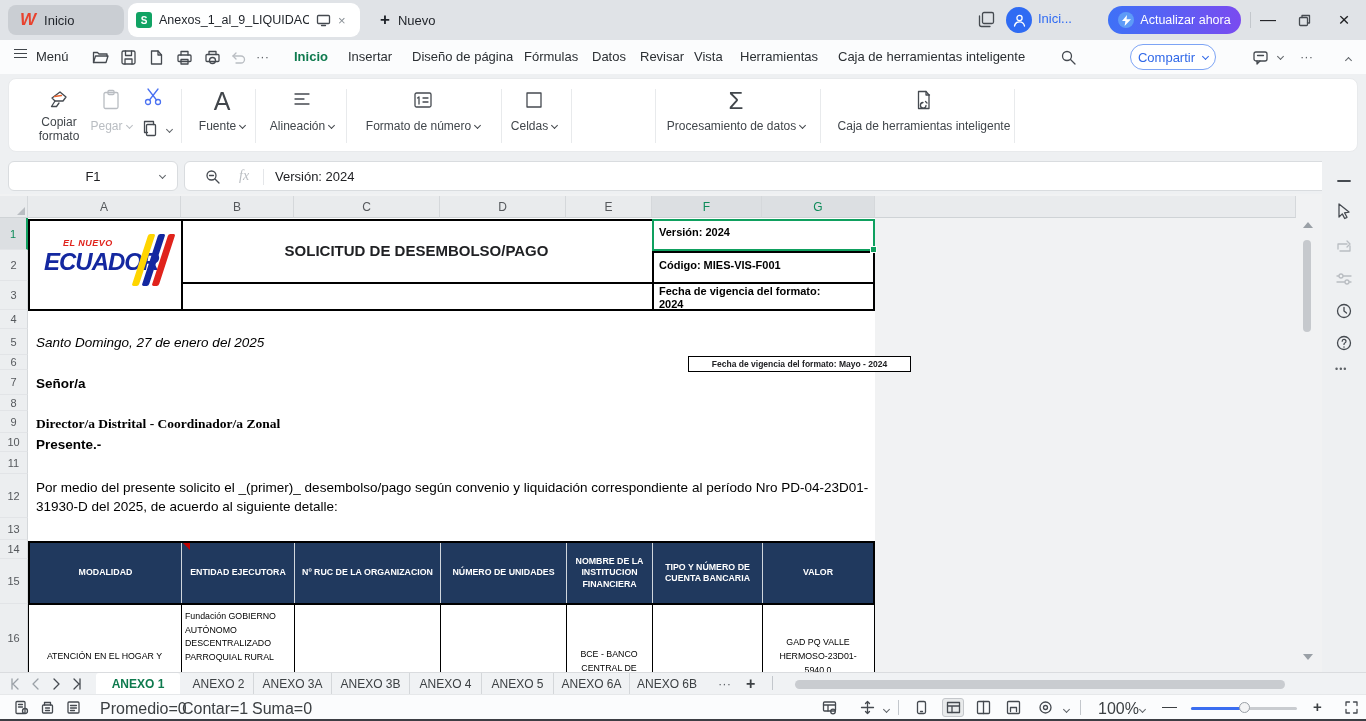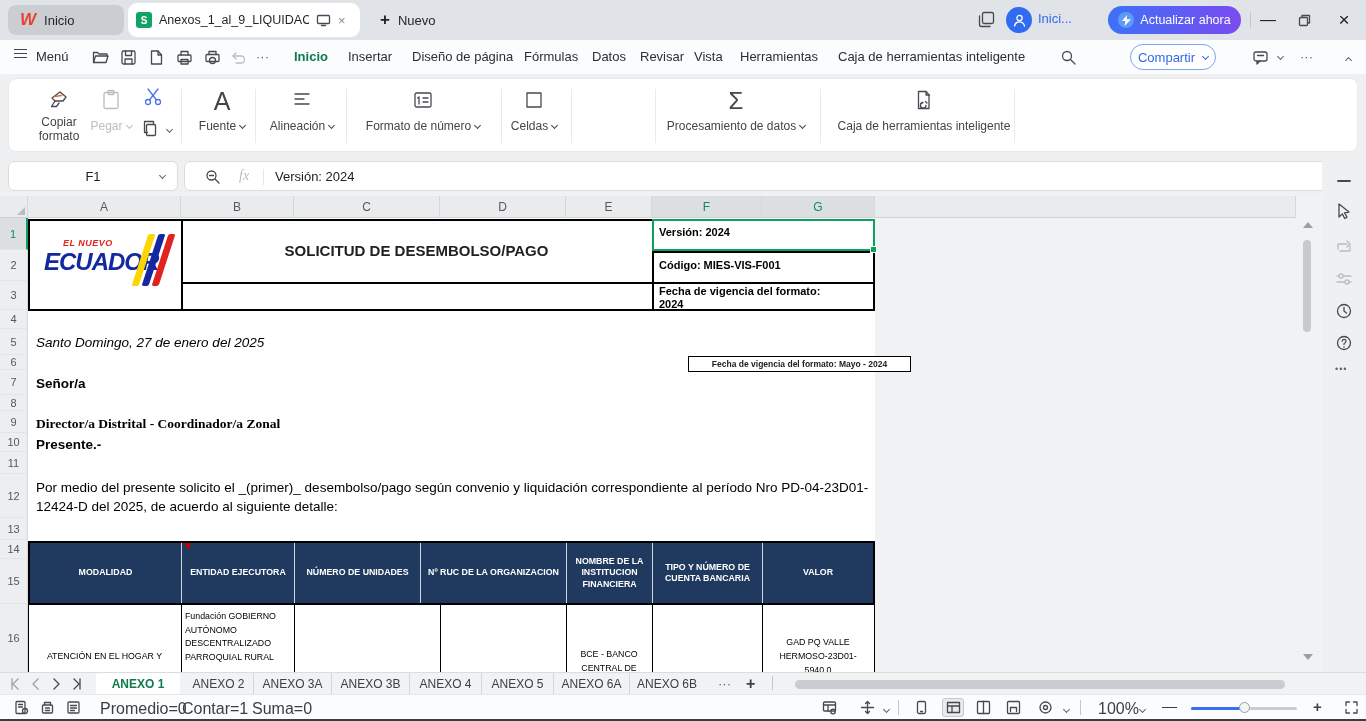--- a/index.html
+++ b/index.html
@@ -375,27 +375,27 @@
 
       <div class="selbox">
           <div class="selhandle"></div>
         </div>
 
       <div class="sheettext ital" style="left:8px; top:117px;">Santo Domingo,  27 de enero del 2025</div>
       <div class="abs" style="left:624px; top:138px; width:223px; height:16px; border:1.5px solid #000; display:flex; align-items:center; justify-content:center; font-weight:700; font-size:8.5px; white-space:nowrap; overflow:hidden; background:#fff;margin-left:36px;">Fecha de vigencia del formato: Mayo - 2024</div>
       <div class="sheettext bold" style="left:8px; top:158px;">Señor/a</div>
       <div class="sheettext bold" style="left:8px; top:198px;font-family:Liberation Serif, serif;">Director/a Distrital - Coordinador/a Zonal</div>
       <div class="sheettext bold" style="left:8px; top:219px;">Presente.-</div>
-      <div class="sheettext" style="left:8px; top:260px; width:840px; white-space:normal; line-height:19px;">Por medio del presente solicito el _(primer)_ desembolso/pago según convenio y liquidación correspondiente al período Nro PD-04-23D01-12424-D del 2025, de acuerdo al siguiente detalle:</div>
+      <div class="sheettext" style="left:8px; top:260px; width:840px; white-space:normal; line-height:19px;">Por medio del presente solicito el _(primer)_ desembolso/pago según convenio y liquidación correspondiente al período Nro PD-04-23D01-31930-D del 2025, de acuerdo al siguiente detalle:</div>
 
       <div class="thead">
         <div class="th" style="width:151px;">MODALIDAD</div>
         <div class="th" style="width:113px;">ENTIDAD EJECUTORA</div>
+        <div class="th" style="width:146px;">Nº RUC DE LA ORGANIZACION</div>
         <div class="th" style="width:126px;">NÚMERO DE UNIDADES</div>
-        <div class="th" style="width:146px;">Nº RUC DE LA ORGANIZACION</div>
         <div class="th" style="width:86px;">NOMBRE DE LA INSTITUCION FINANCIERA</div>
         <div class="th" style="width:110px;">TIPO Y NÚMERO DE CUENTA BANCARIA</div>
         <div class="th" style="width:111px;">VALOR</div>
       </div>
       <div class="redtri"></div>
 
       <div class="r16line" style="left:0px;"></div>
       <div class="r16line" style="left:153px;"></div>
       <div class="r16line" style="left:266px;"></div>
       <div class="r16line" style="left:412px;"></div>

